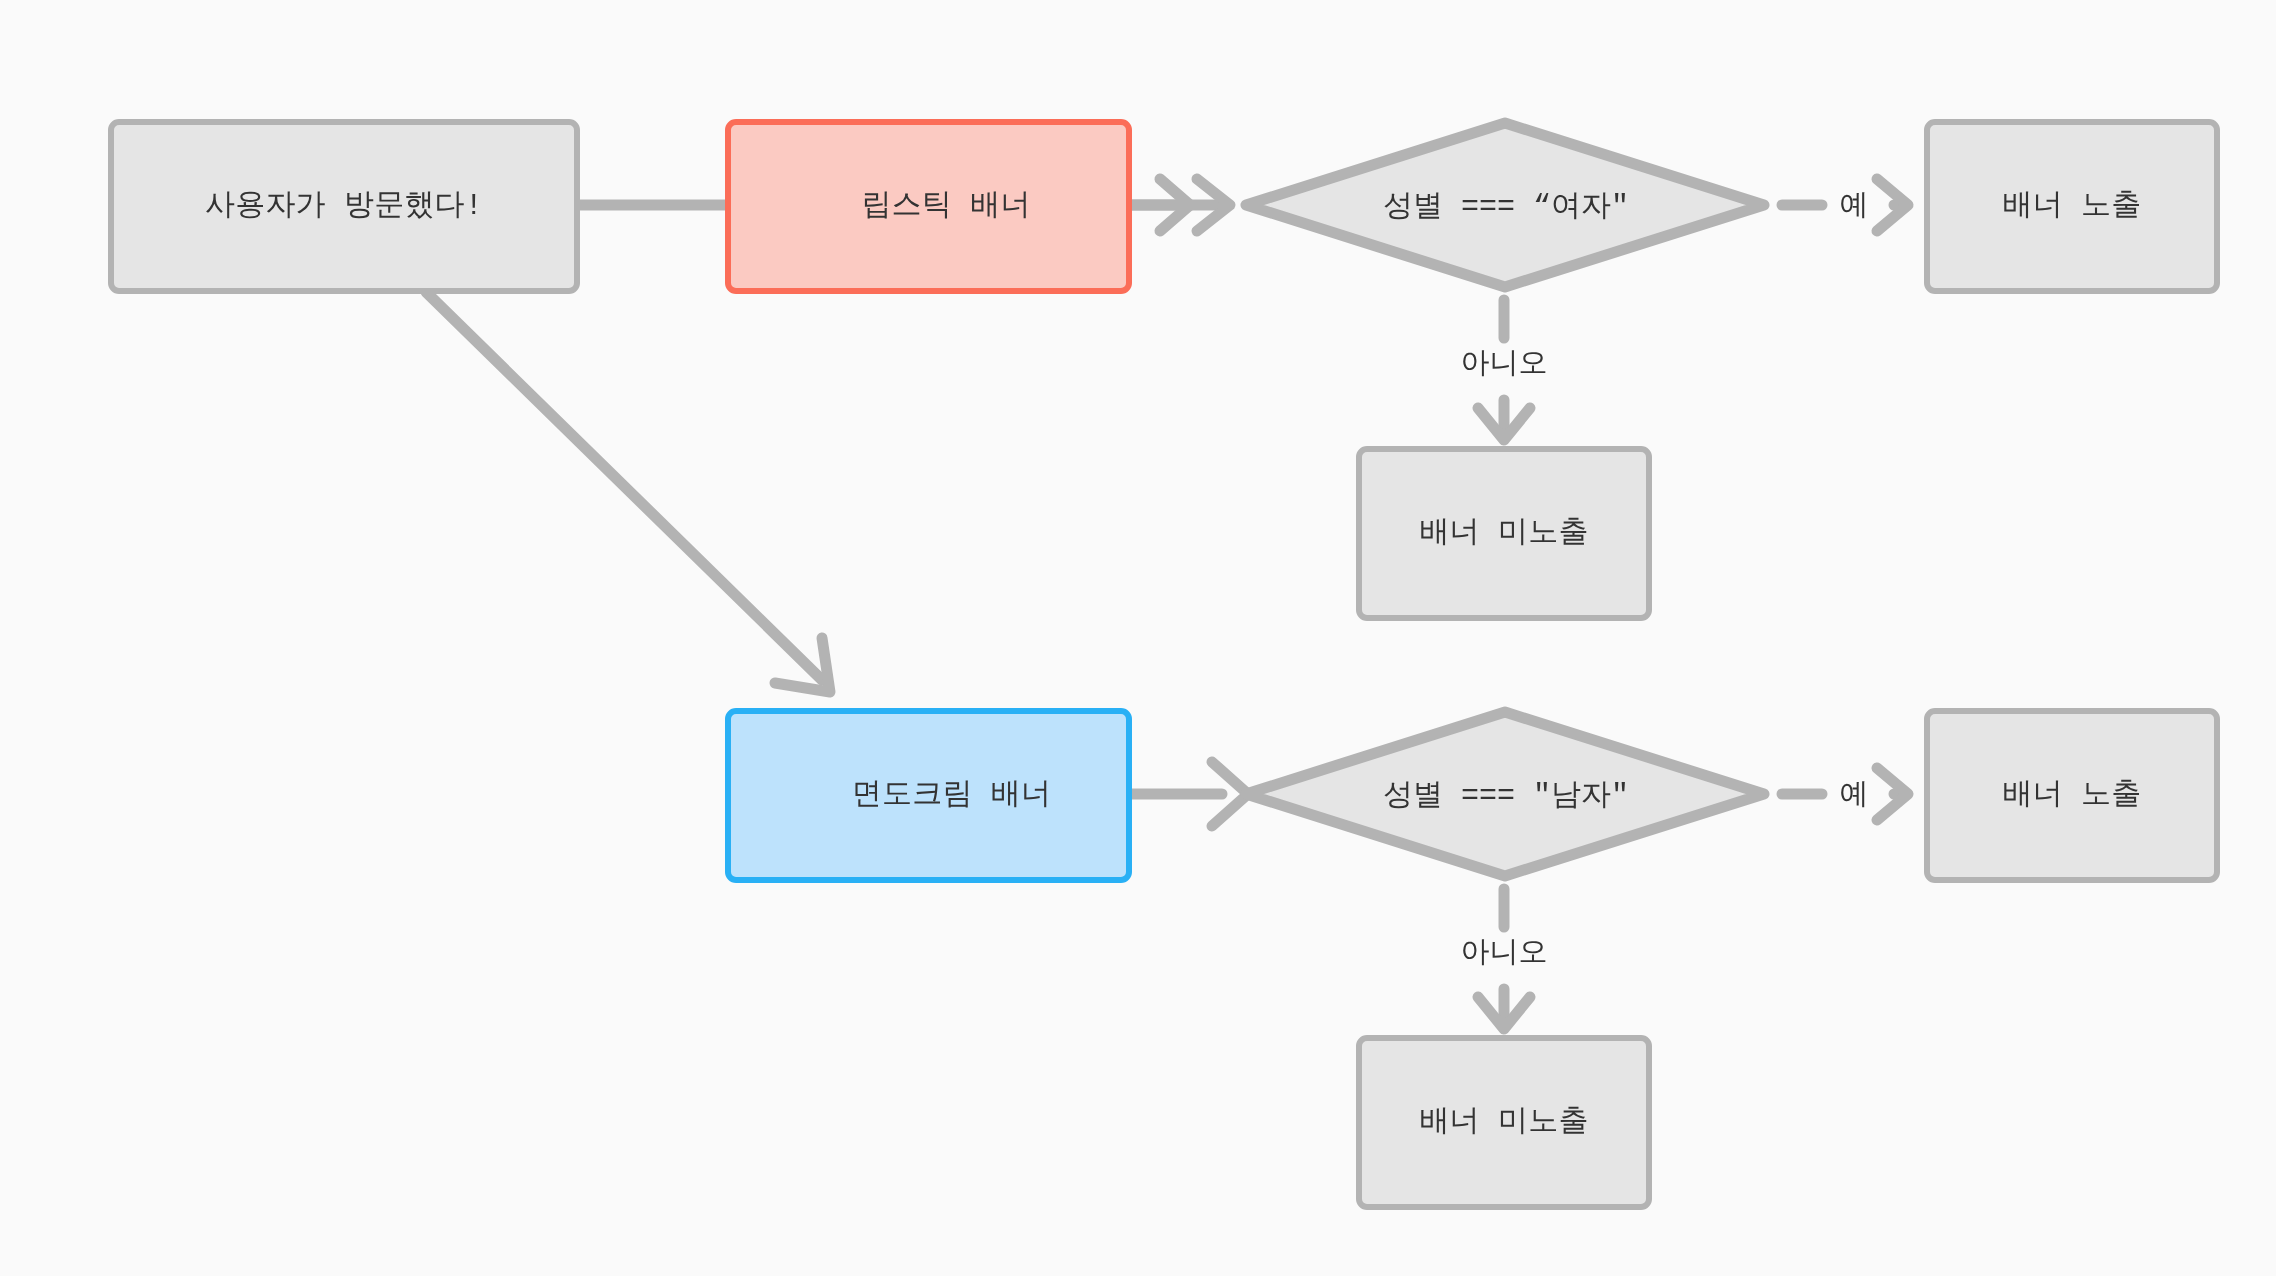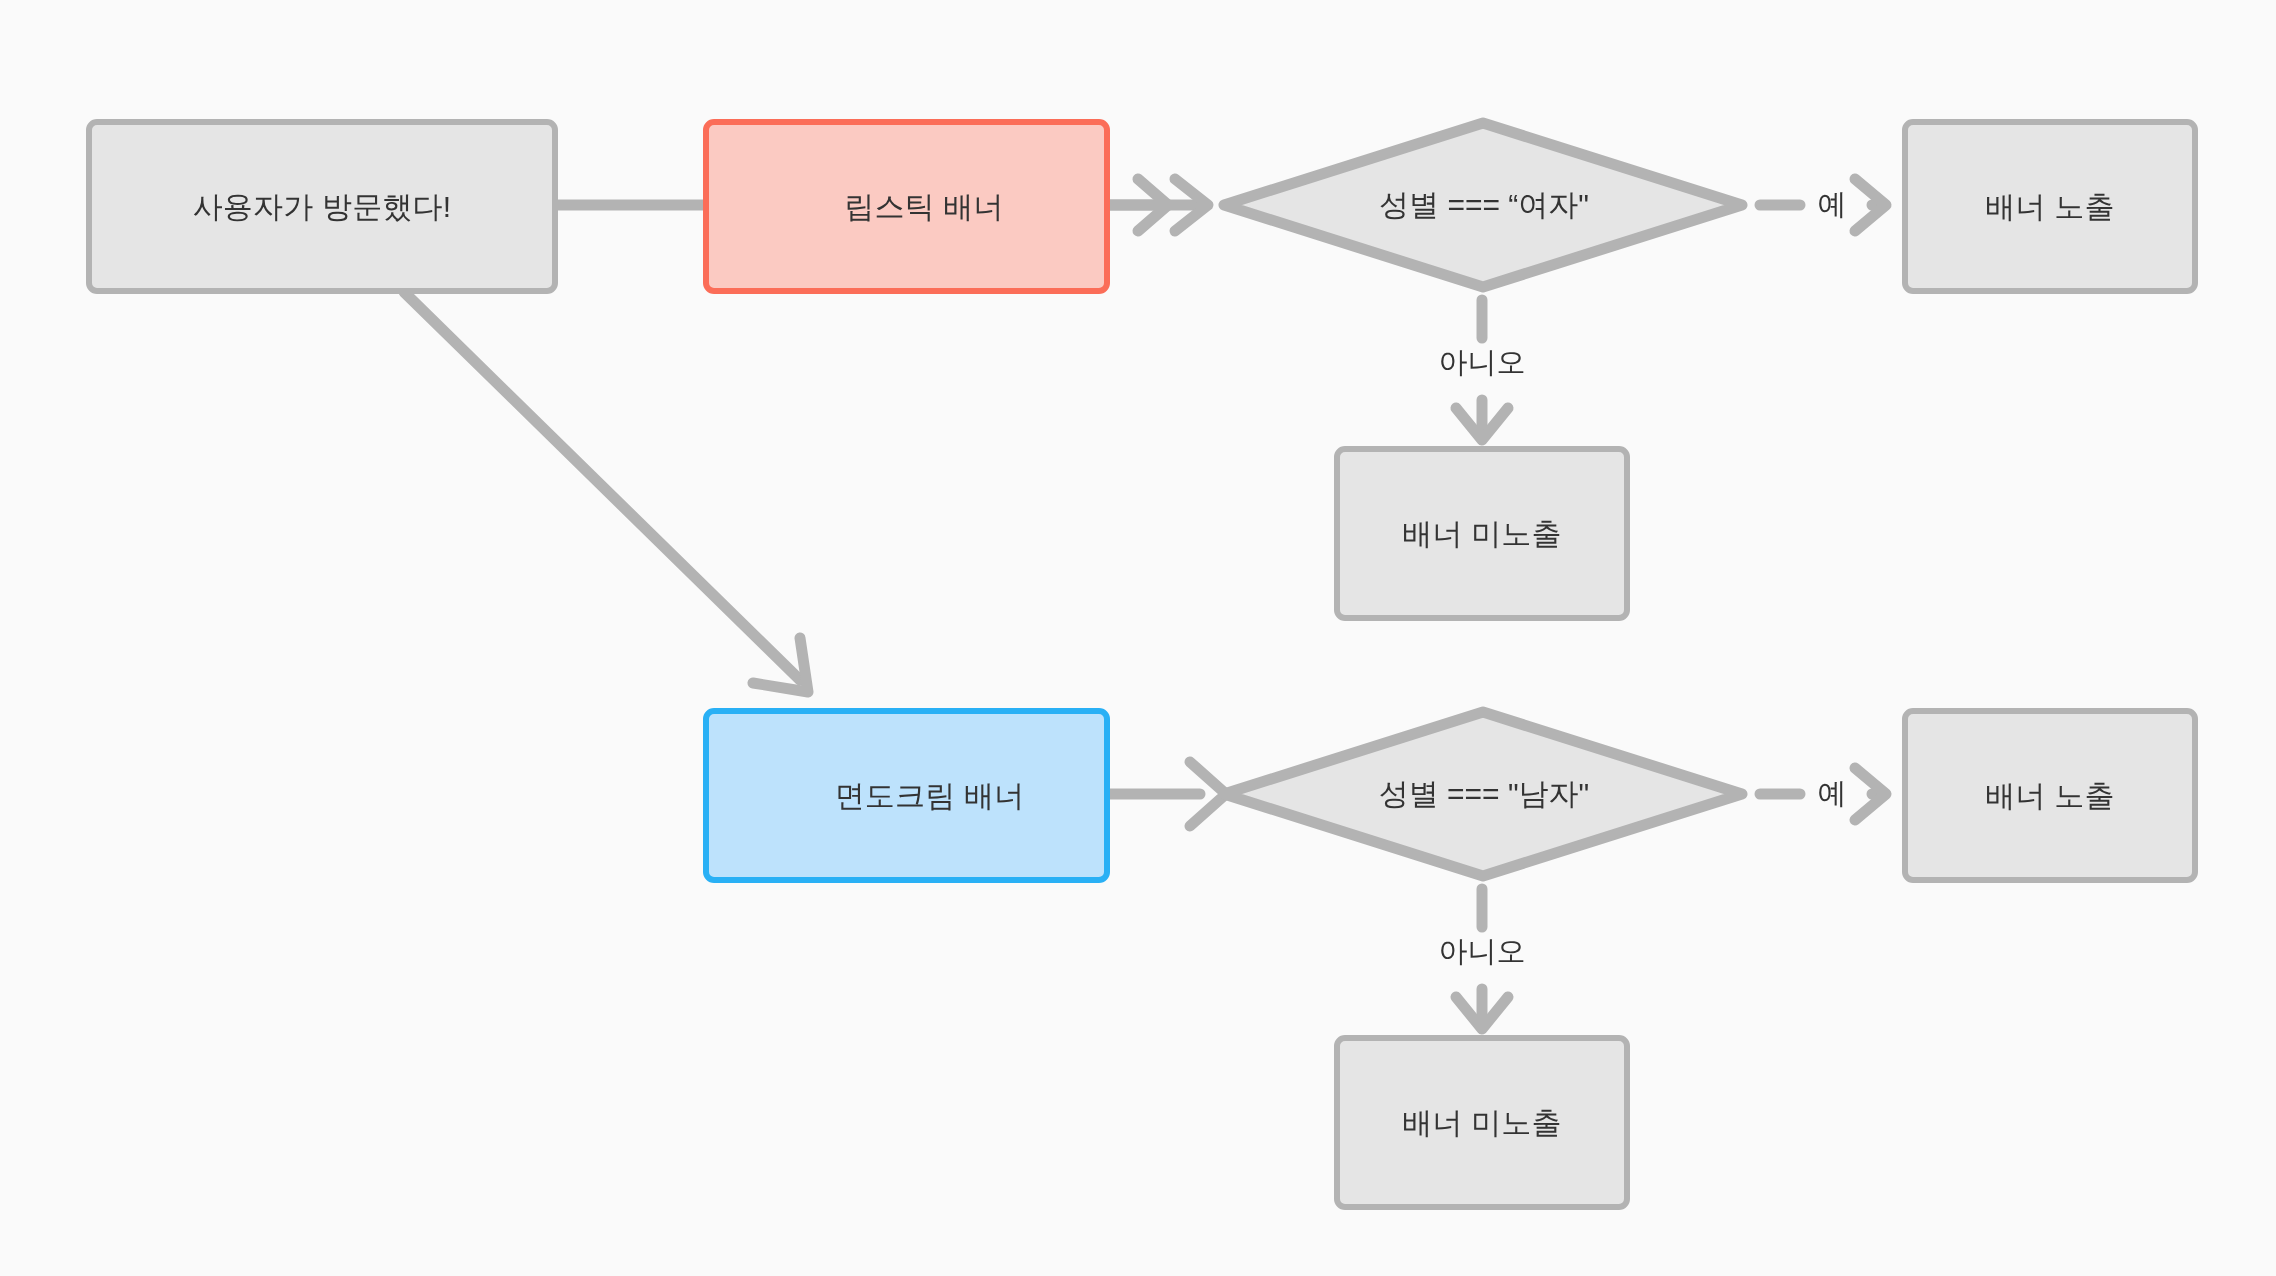--- a/index.html
+++ b/index.html
@@ -5,22 +5,23 @@
   html, body {
     margin: 0;
     padding: 0;
     background: #fafafa;
   }
   #stage {
     position: relative;
     width: 2212px;
     height: 1276px;
     background: #fafafa;
-    font-family: Liberation Sans, sans-serif;
+    font-family: Liberation Mono, monospace;
     overflow: hidden;
+    margin-left: 22px;
   }
   .svg-layer {
     position: absolute;
     left: 0;
     top: 0;
     width: 2276px;
     height: 1276px;
   }
   .node {
     position: absolute;

